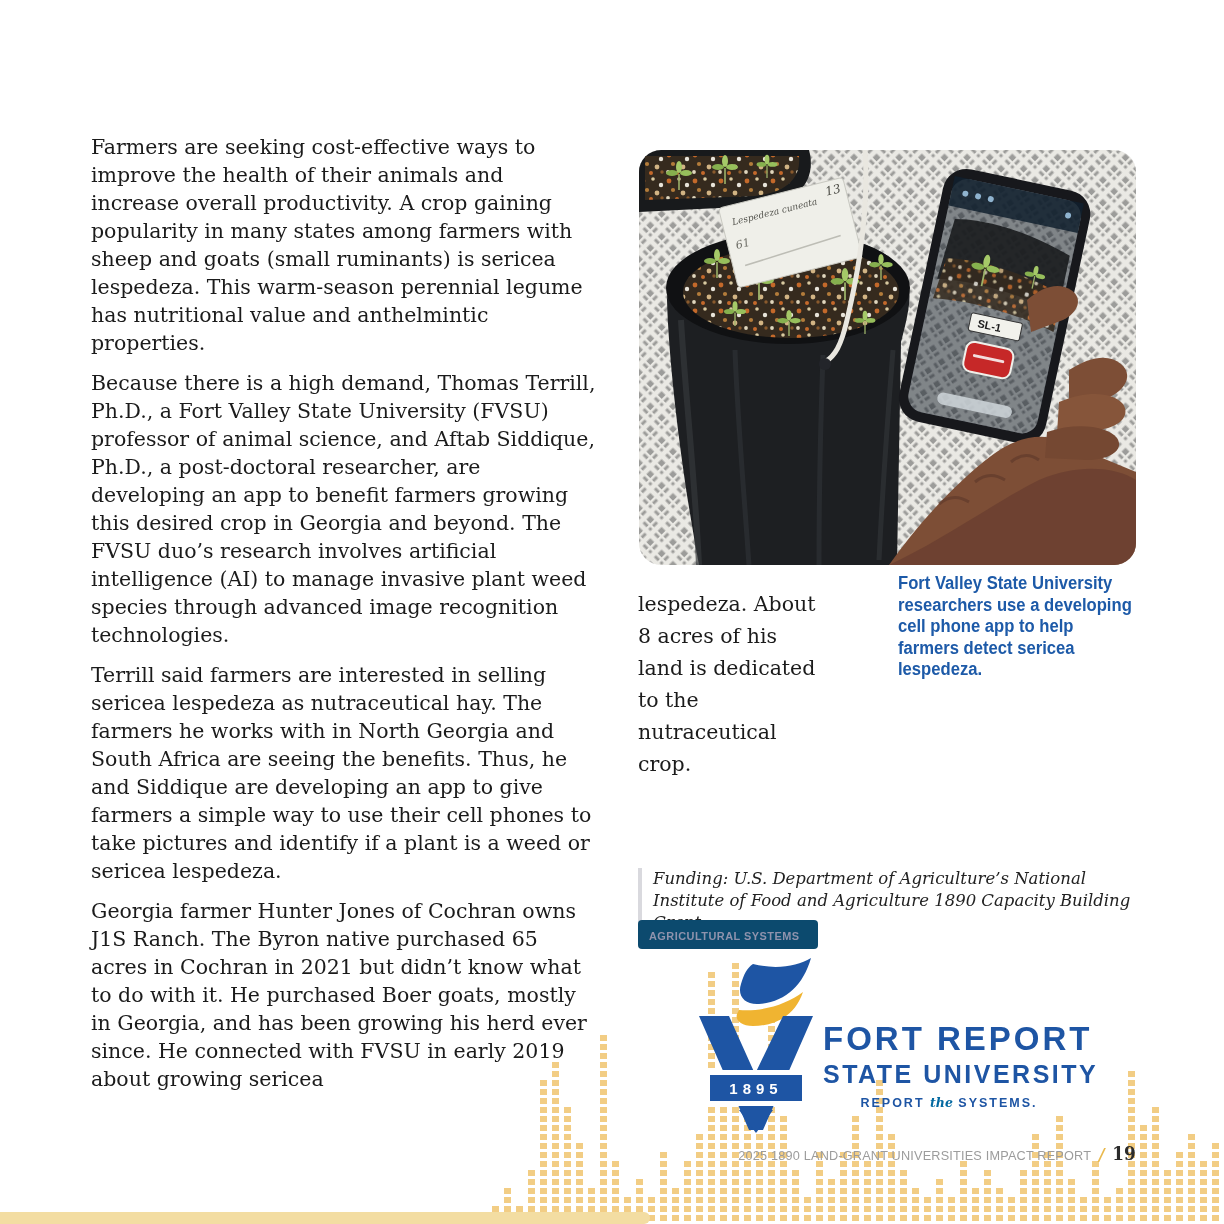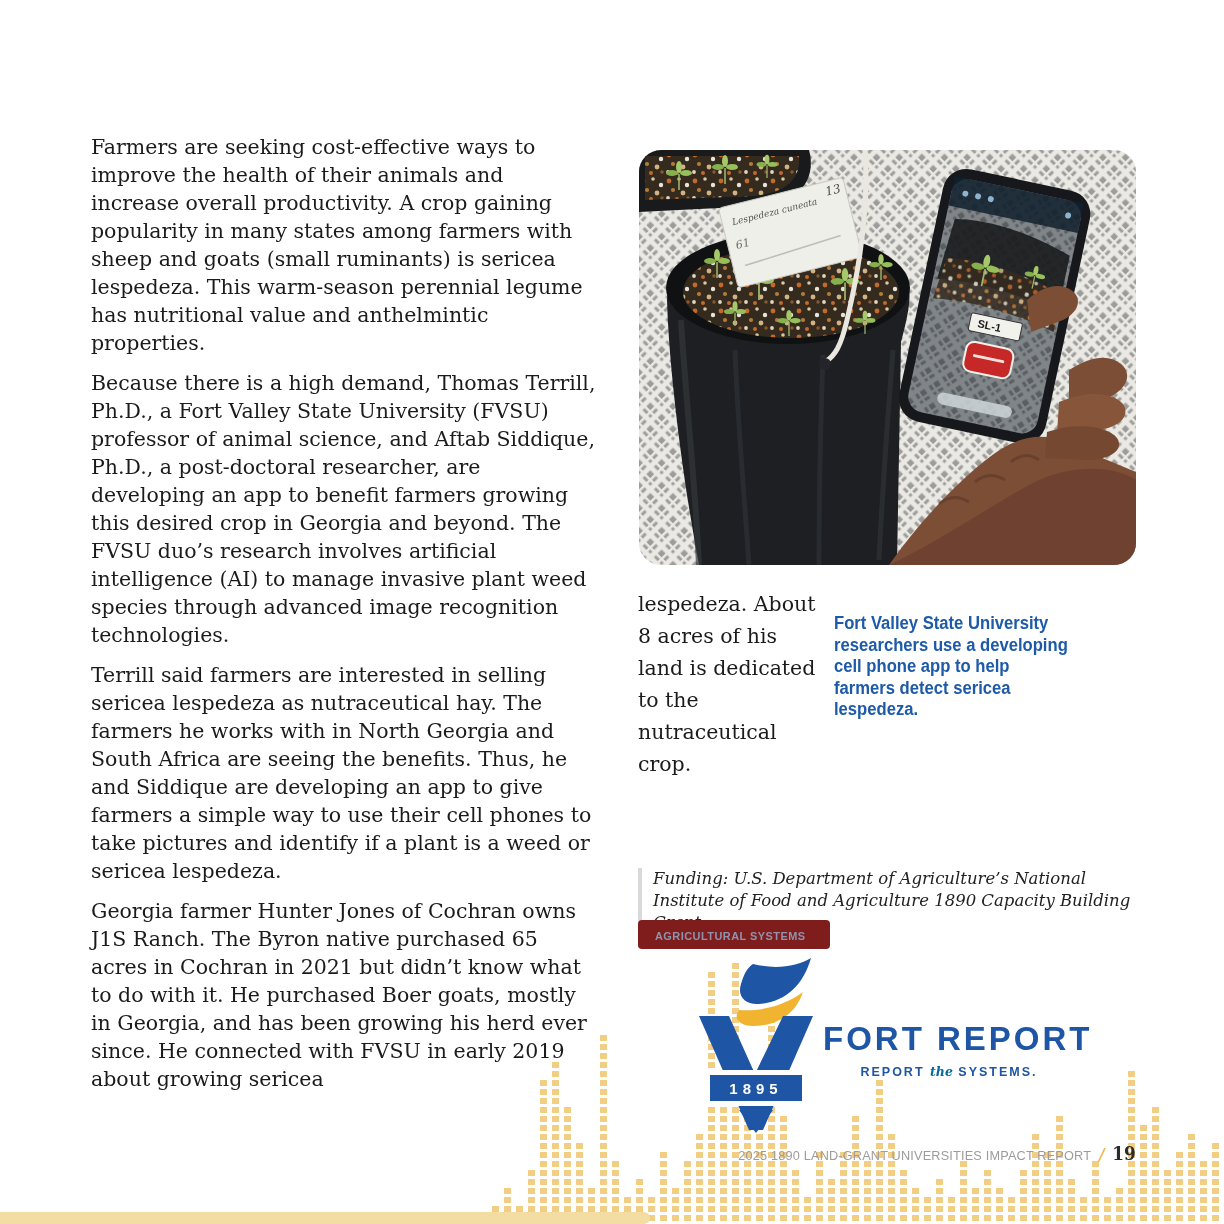--- a/index.html
+++ b/index.html
@@ -8,28 +8,28 @@
   .z{position:absolute;}
 
   
   .title{left:90px;top:80px;width:900px;z-index:2;}
   .title span{display:inline-block;transform:scaleX(.88);transform-origin:left center;
       font-family:"Liberation Sans",sans-serif;font-weight:700;font-size:38px;
       letter-spacing:-.5px;color:#1d5aa8;white-space:nowrap;}
   .col-left{left:91px;top:133px;width:505px;z-index:2;}
   .col-left p{margin:0 0 12px 0;font-size:20.5px;line-height:28px;}
   .cont-para{left:638px;top:588px;width:190px;font-size:20.5px;line-height:32px;z-index:2;}
-  .photo-caption{left:834px;top:573px;width:252px;z-index:2;margin-top:40px;}
+  .photo-caption{left:898px;top:573px;width:252px;z-index:2;}
   .photo-caption span{display:inline-block;transform:scaleX(.95);transform-origin:left top;
       font-family:"Liberation Sans",sans-serif;font-weight:700;font-size:17.5px;
       line-height:21.5px;color:#1d5aa8;}
   .result-para{left:638px;top:712px;width:500px;font-size:20.5px;line-height:28px;z-index:2;}
   .funding{left:638px;top:868px;width:490px;border-left:4px solid #d9d9de;padding-left:11px;
       font-style:italic;font-size:16.5px;line-height:22px;color:#222;z-index:2;}
-  .pill{left:638px;top:920px;background:#7f1d1d;border-radius:4px;padding:5px 17px;z-index:2;}
+  .pill{left:638px;top:920px;background:#0c4a6e;border-radius:4px;padding:5px 11px;z-index:2;}
   .pill span{display:inline-block;transform:scaleX(.95);transform-origin:left center;
       font-family:"Liberation Sans",sans-serif;font-weight:700;font-size:11.5px;
       letter-spacing:.5px;color:#8f93ad;white-space:nowrap;}
 
   
   .photo{left:639px;top:150px;width:497px;height:415px;border-radius:22px;overflow:hidden;z-index:2;}
 
   
   .logo{left:695px;top:958px;width:380px;height:175px;z-index:2;}
   .logo-mark{position:absolute;left:0;top:0;}
@@ -242,20 +242,21 @@
       <path d="M58,6 C82,12 102,8 116,0 C108,28 90,44 64,46 C50,47 42,38 46,26 C49,16 52,10 58,6 Z" fill="#1e55a4"></path>
       <path d="M44,52 C68,54 92,46 108,34 C100,58 80,68 58,68 C46,68 40,62 42,56 Z" fill="#f0b431"></path>
       <path d="M4,58 L34,58 L60,116 L88,58 L118,58 L68,172 L54,172 Z" fill="#1e55a4"></path>
       <rect x="12" y="112" width="98" height="36" fill="#ffffff"></rect>
       <rect x="15" y="117" width="92" height="26" fill="#1e55a4"></rect>
       <text x="61" y="136" text-anchor="middle" font-family="Liberation Sans" font-weight="bold" font-size="15" letter-spacing="5" fill="#ffffff">1895</text>
       <path d="M44,152 L78,152 L61,175 Z" fill="#1e55a4"></path>
     </svg>
     <div class="logo-text">
       <div class="logo-l1">FORT REPORT</div>
+      <div class="logo-l2">STATE UNIVERSITY</div>
       <div class="logo-l3">
         <span>REPORT</span>
         <span class="the">the</span>
         <span>SYSTEMS.</span>
       </div>
     </div>
   </div>
 
   <div class="z footer">
     <span class="rep">2025 1890 LAND-GRANT UNIVERSITIES IMPACT REPORT</span>

